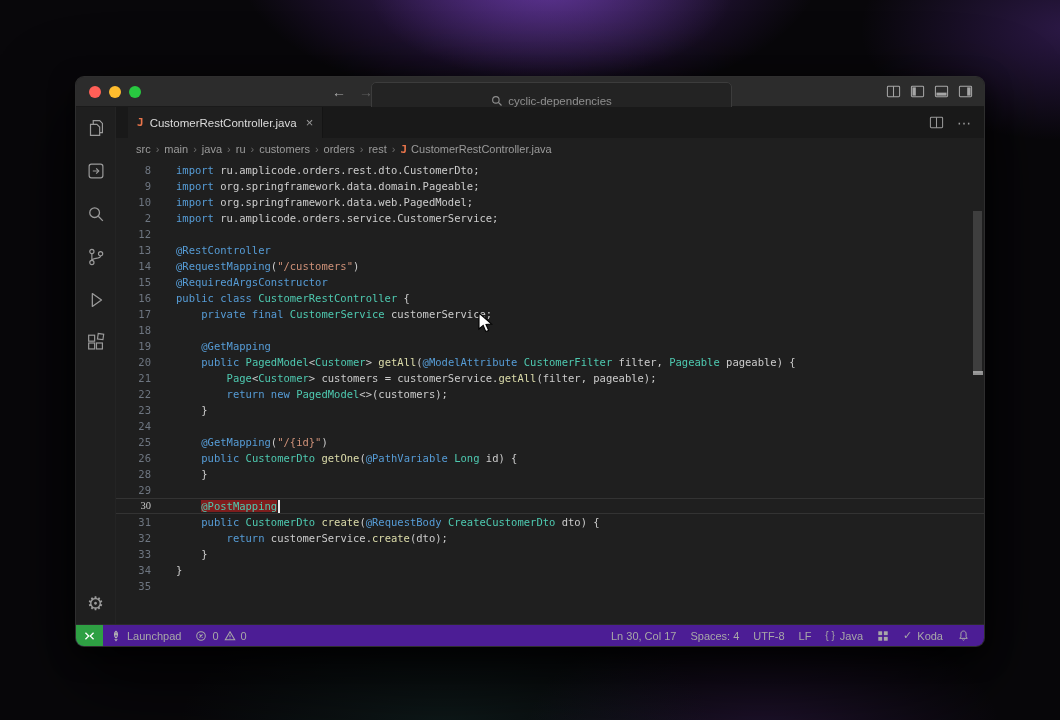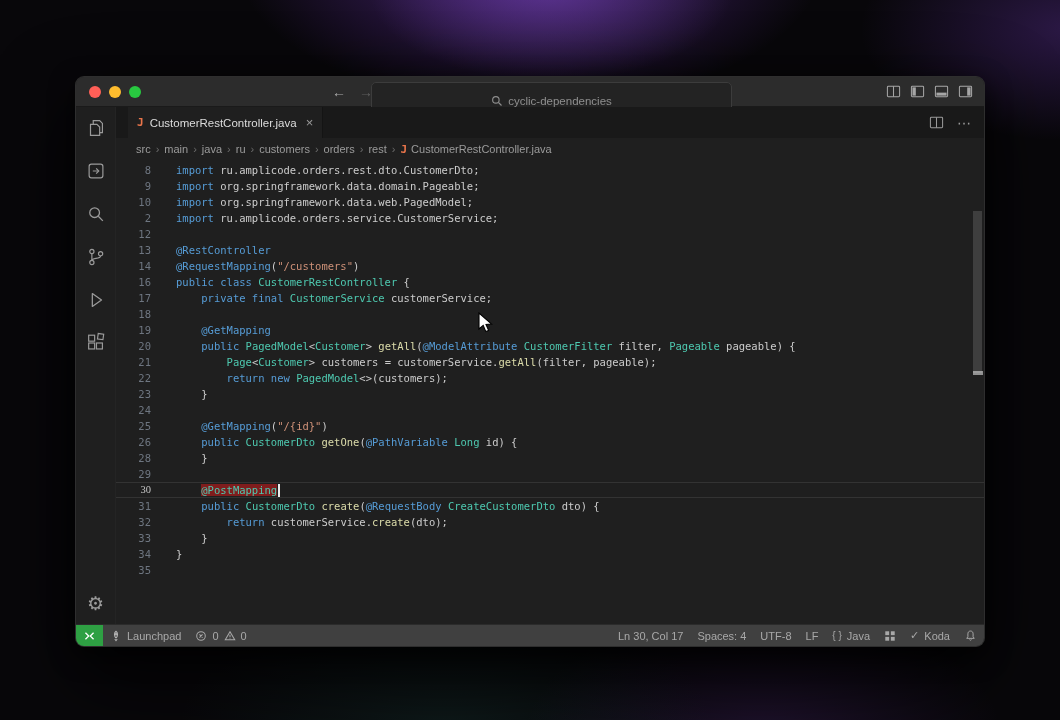--- a/index.html
+++ b/index.html
@@ -76,24 +76,24 @@
   .tk-kw { color:#569cd6;margin-top:40px; }
   .tk-ty { color:#4ec9b0; }
   .tk-st { color:#ce9178; }
   .tk-fn { color:#dcdcaa; }
   .tk-sel { color:#4ec9b0; background:#7f1d1d; }
   .caret { display:inline-block; width:2px; height:13px; background:#eaeaea; vertical-align:middle; margin-left:1px; transform:translateY(-1px); }
   .scroll-thumb { position:absolute; right:2px; top:51px; width:9px; height:162px; background:rgba(121,121,121,0.35); }
   .ruler-mark { position:absolute; right:1px; top:211px; width:10px; height:4px; background:#cfcfcf; opacity:0.65; }
 
   
-  .statusbar { flex:0 0 22px; background:#404040; border-top:1px solid #2b2b2b; display:flex; align-items:center; font-size:11px; color:#a8a8a8; }
+  .statusbar { flex:0 0 22px; background:#4c1d95; border-top:1px solid #2b2b2b; display:flex; align-items:center; font-size:11px; color:#a8a8a8; }
   .remote { width:27px; height:100%; background:#2ea043; display:flex; align-items:center; justify-content:center; }
   .sb-item { display:flex; align-items:center; gap:5px; padding:0 7px; height:100%; }
-  .sb-right { margin-left:auto; display:flex; align-items:center; height:100%; }
+  .sb-right { margin-left:auto; display:flex; align-items:center; height:100%; padding-right:7px; }
   .sb-braces { font-size:10px; color:#a8a8a8; }
   .sb-check { font-size:11px; }
   .sb-item svg { display:block; }
 
   .mouse-cursor { position:absolute; left:477px; top:312px; z-index:50; }
 </style>
 </head>
 <body>
 
 <div class="window">
@@ -236,20 +236,21 @@
 
       <div class="editor">
         <div>
             <div class="code-line"><span class="ln">8</span><span class="code"><span class="tk-kw">import </span><span class="tk-pl">ru.amplicode.orders.rest.dto.CustomerDto;</span></span></div>
             <div class="code-line"><span class="ln">9</span><span class="code"><span class="tk-kw">import </span><span class="tk-pl">org.springframework.data.domain.Pageable;</span></span></div>
             <div class="code-line"><span class="ln">10</span><span class="code"><span class="tk-kw">import </span><span class="tk-pl">org.springframework.data.web.PagedModel;</span></span></div>
             <div class="code-line"><span class="ln">2</span><span class="code"><span class="tk-kw">import </span><span class="tk-pl">ru.amplicode.orders.service.CustomerService;</span></span></div>
             <div class="code-line"><span class="ln">12</span><span class="code"></span></div>
             <div class="code-line"><span class="ln">13</span><span class="code"><span class="tk-kw">@RestController</span></span></div>
             <div class="code-line"><span class="ln">14</span><span class="code"><span class="tk-kw">@RequestMapping</span><span class="tk-pl">(</span><span class="tk-st">"/customers"</span><span class="tk-pl">)</span></span></div>
+            <div class="code-line"><span class="ln">15</span><span class="code"><span class="tk-kw">@RequiredArgsConstructor</span></span></div>
             <div class="code-line"><span class="ln">16</span><span class="code"><span class="tk-kw">public class </span><span class="tk-ty">CustomerRestController</span><span class="tk-pl"> {</span></span></div>
             <div class="code-line"><span class="ln">17</span><span class="code"><span class="tk-pl">    </span><span class="tk-kw">private final </span><span class="tk-ty">CustomerService</span><span class="tk-pl"> customerService;</span></span></div>
             <div class="code-line"><span class="ln">18</span><span class="code"></span></div>
             <div class="code-line"><span class="ln">19</span><span class="code"><span class="tk-pl">    </span><span class="tk-kw">@GetMapping</span></span></div>
             <div class="code-line"><span class="ln">20</span><span class="code"><span class="tk-pl">    </span><span class="tk-kw">public </span><span class="tk-ty">PagedModel</span><span class="tk-pl">&lt;</span><span class="tk-ty">Customer</span><span class="tk-pl">&gt; </span><span class="tk-fn">getAll</span><span class="tk-pl">(</span><span class="tk-kw">@ModelAttribute </span><span class="tk-ty">CustomerFilter</span><span class="tk-pl"> filter, </span><span class="tk-ty">Pageable</span><span class="tk-pl"> pageable) {</span></span></div>
             <div class="code-line"><span class="ln">21</span><span class="code"><span class="tk-pl">        </span><span class="tk-ty">Page</span><span class="tk-pl">&lt;</span><span class="tk-ty">Customer</span><span class="tk-pl">&gt; customers = customerService.</span><span class="tk-fn">getAll</span><span class="tk-pl">(filter, pageable);</span></span></div>
             <div class="code-line"><span class="ln">22</span><span class="code"><span class="tk-pl">        </span><span class="tk-kw">return new </span><span class="tk-ty">PagedModel</span><span class="tk-pl">&lt;&gt;(customers);</span></span></div>
             <div class="code-line"><span class="ln">23</span><span class="code"><span class="tk-pl">    }</span></span></div>
             <div class="code-line"><span class="ln">24</span><span class="code"></span></div>
             <div class="code-line"><span class="ln">25</span><span class="code"><span class="tk-pl">    </span><span class="tk-kw">@GetMapping</span><span class="tk-pl">(</span><span class="tk-st">"/{id}"</span><span class="tk-pl">)</span></span></div>

